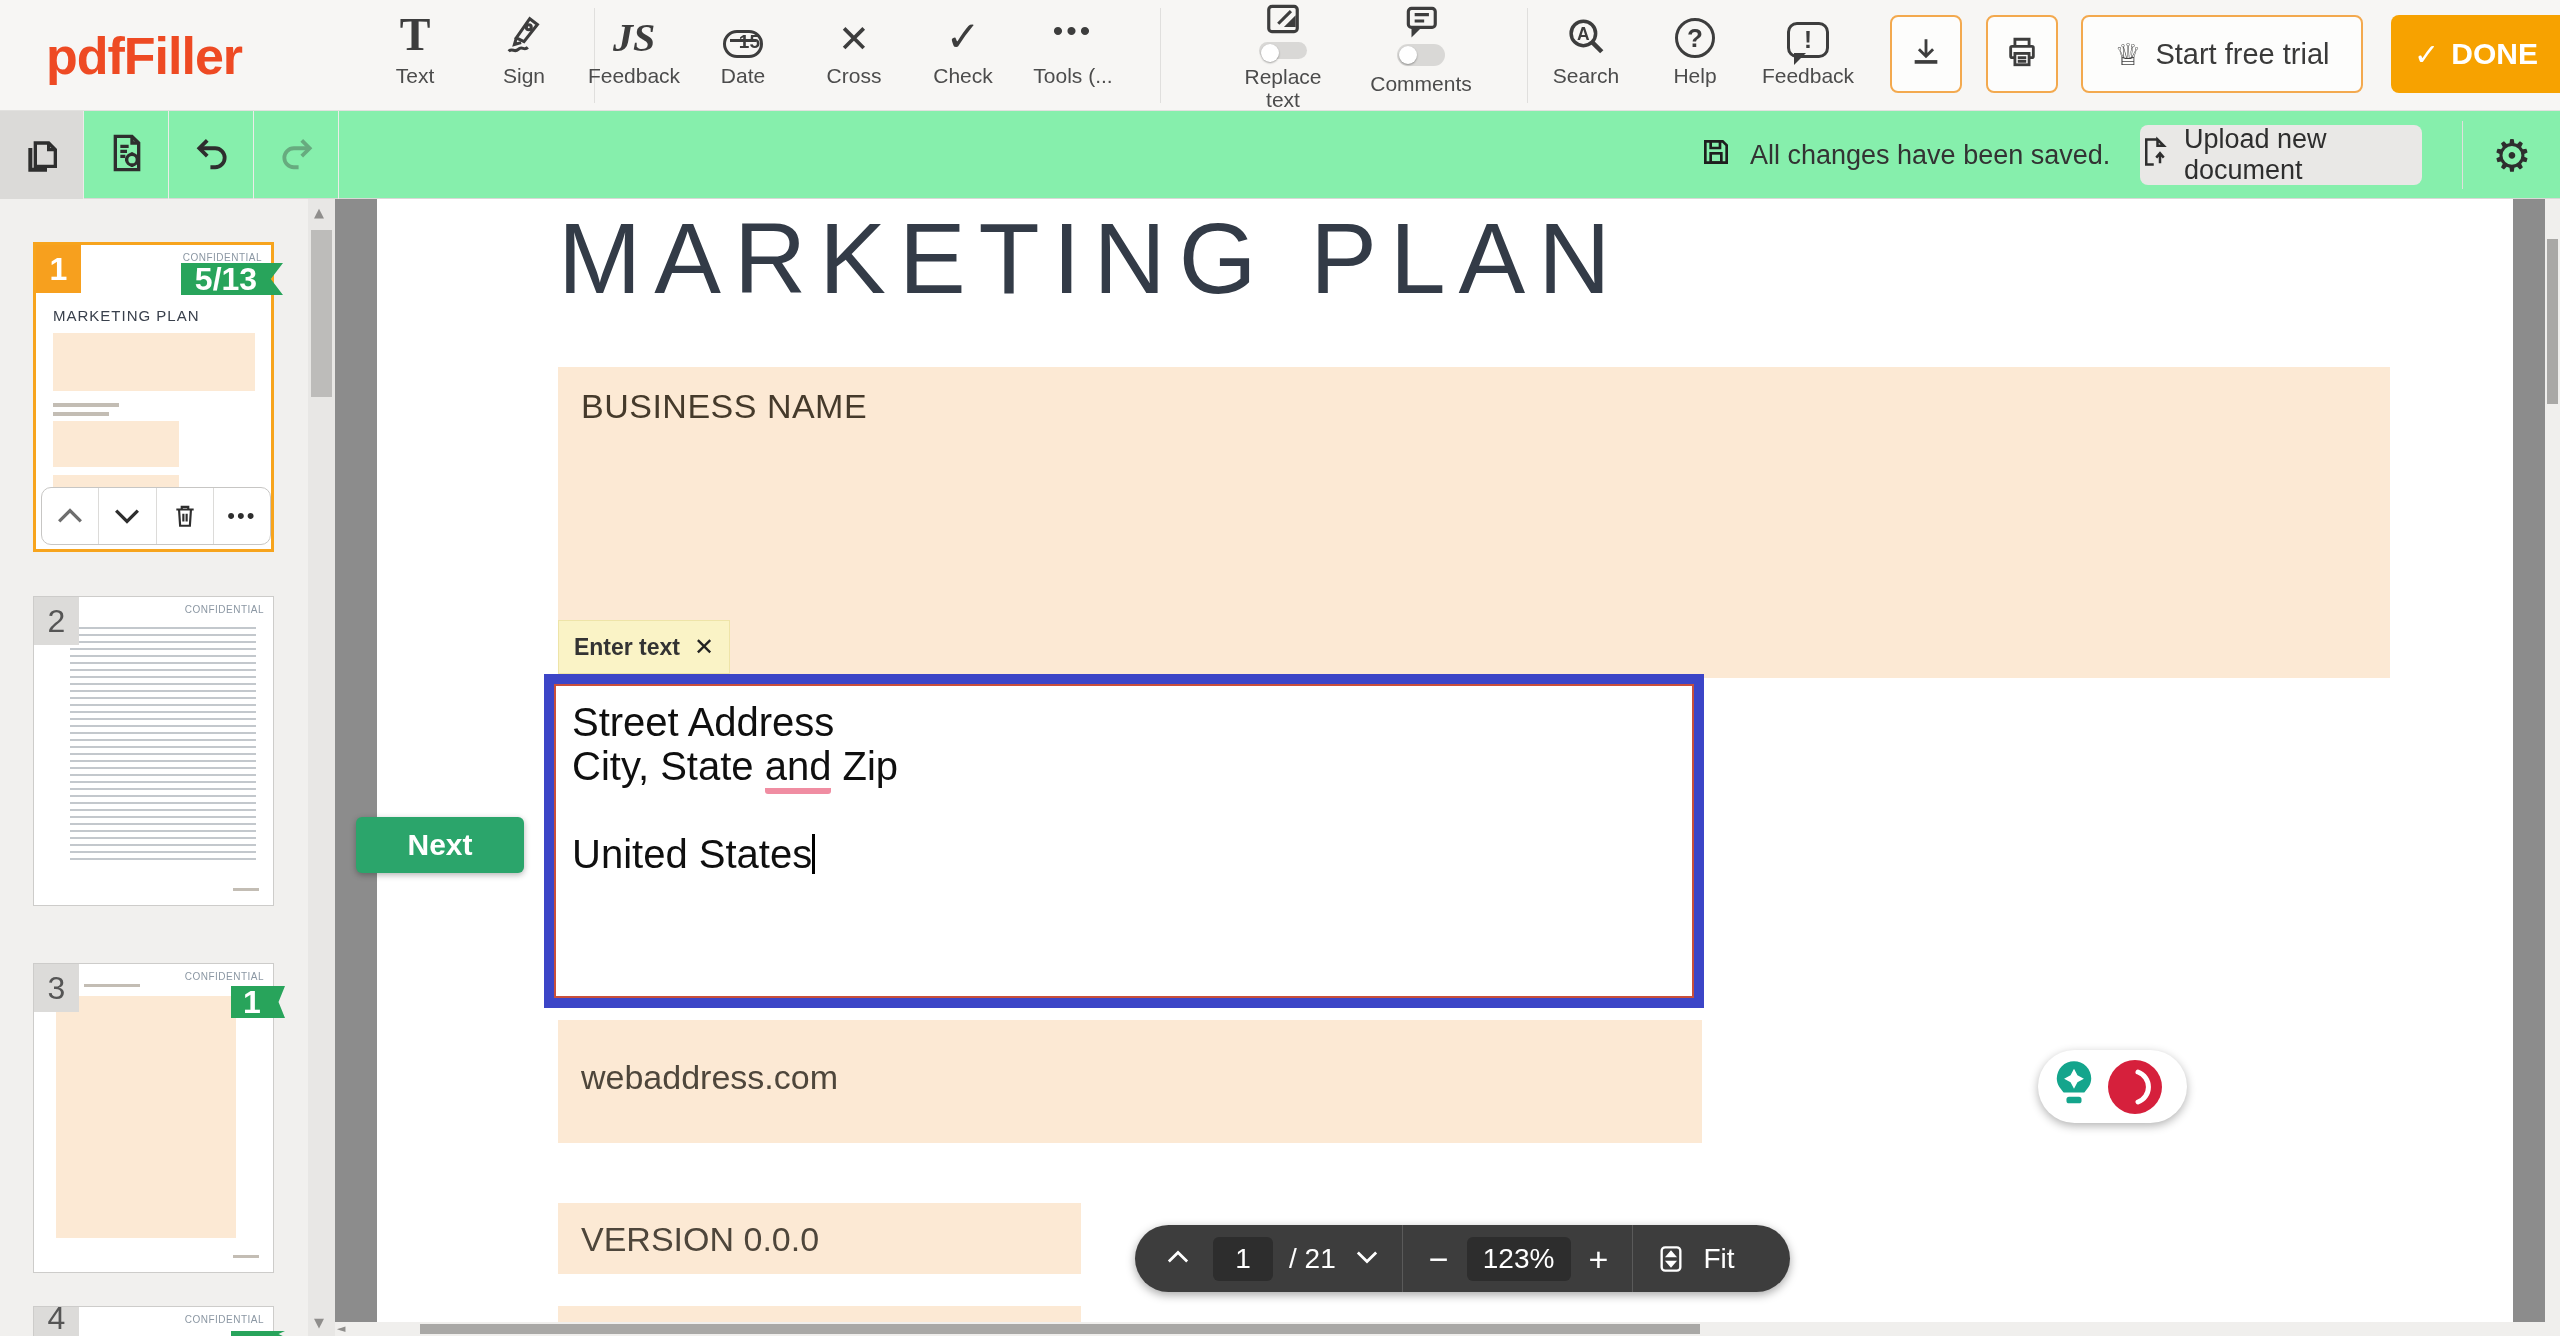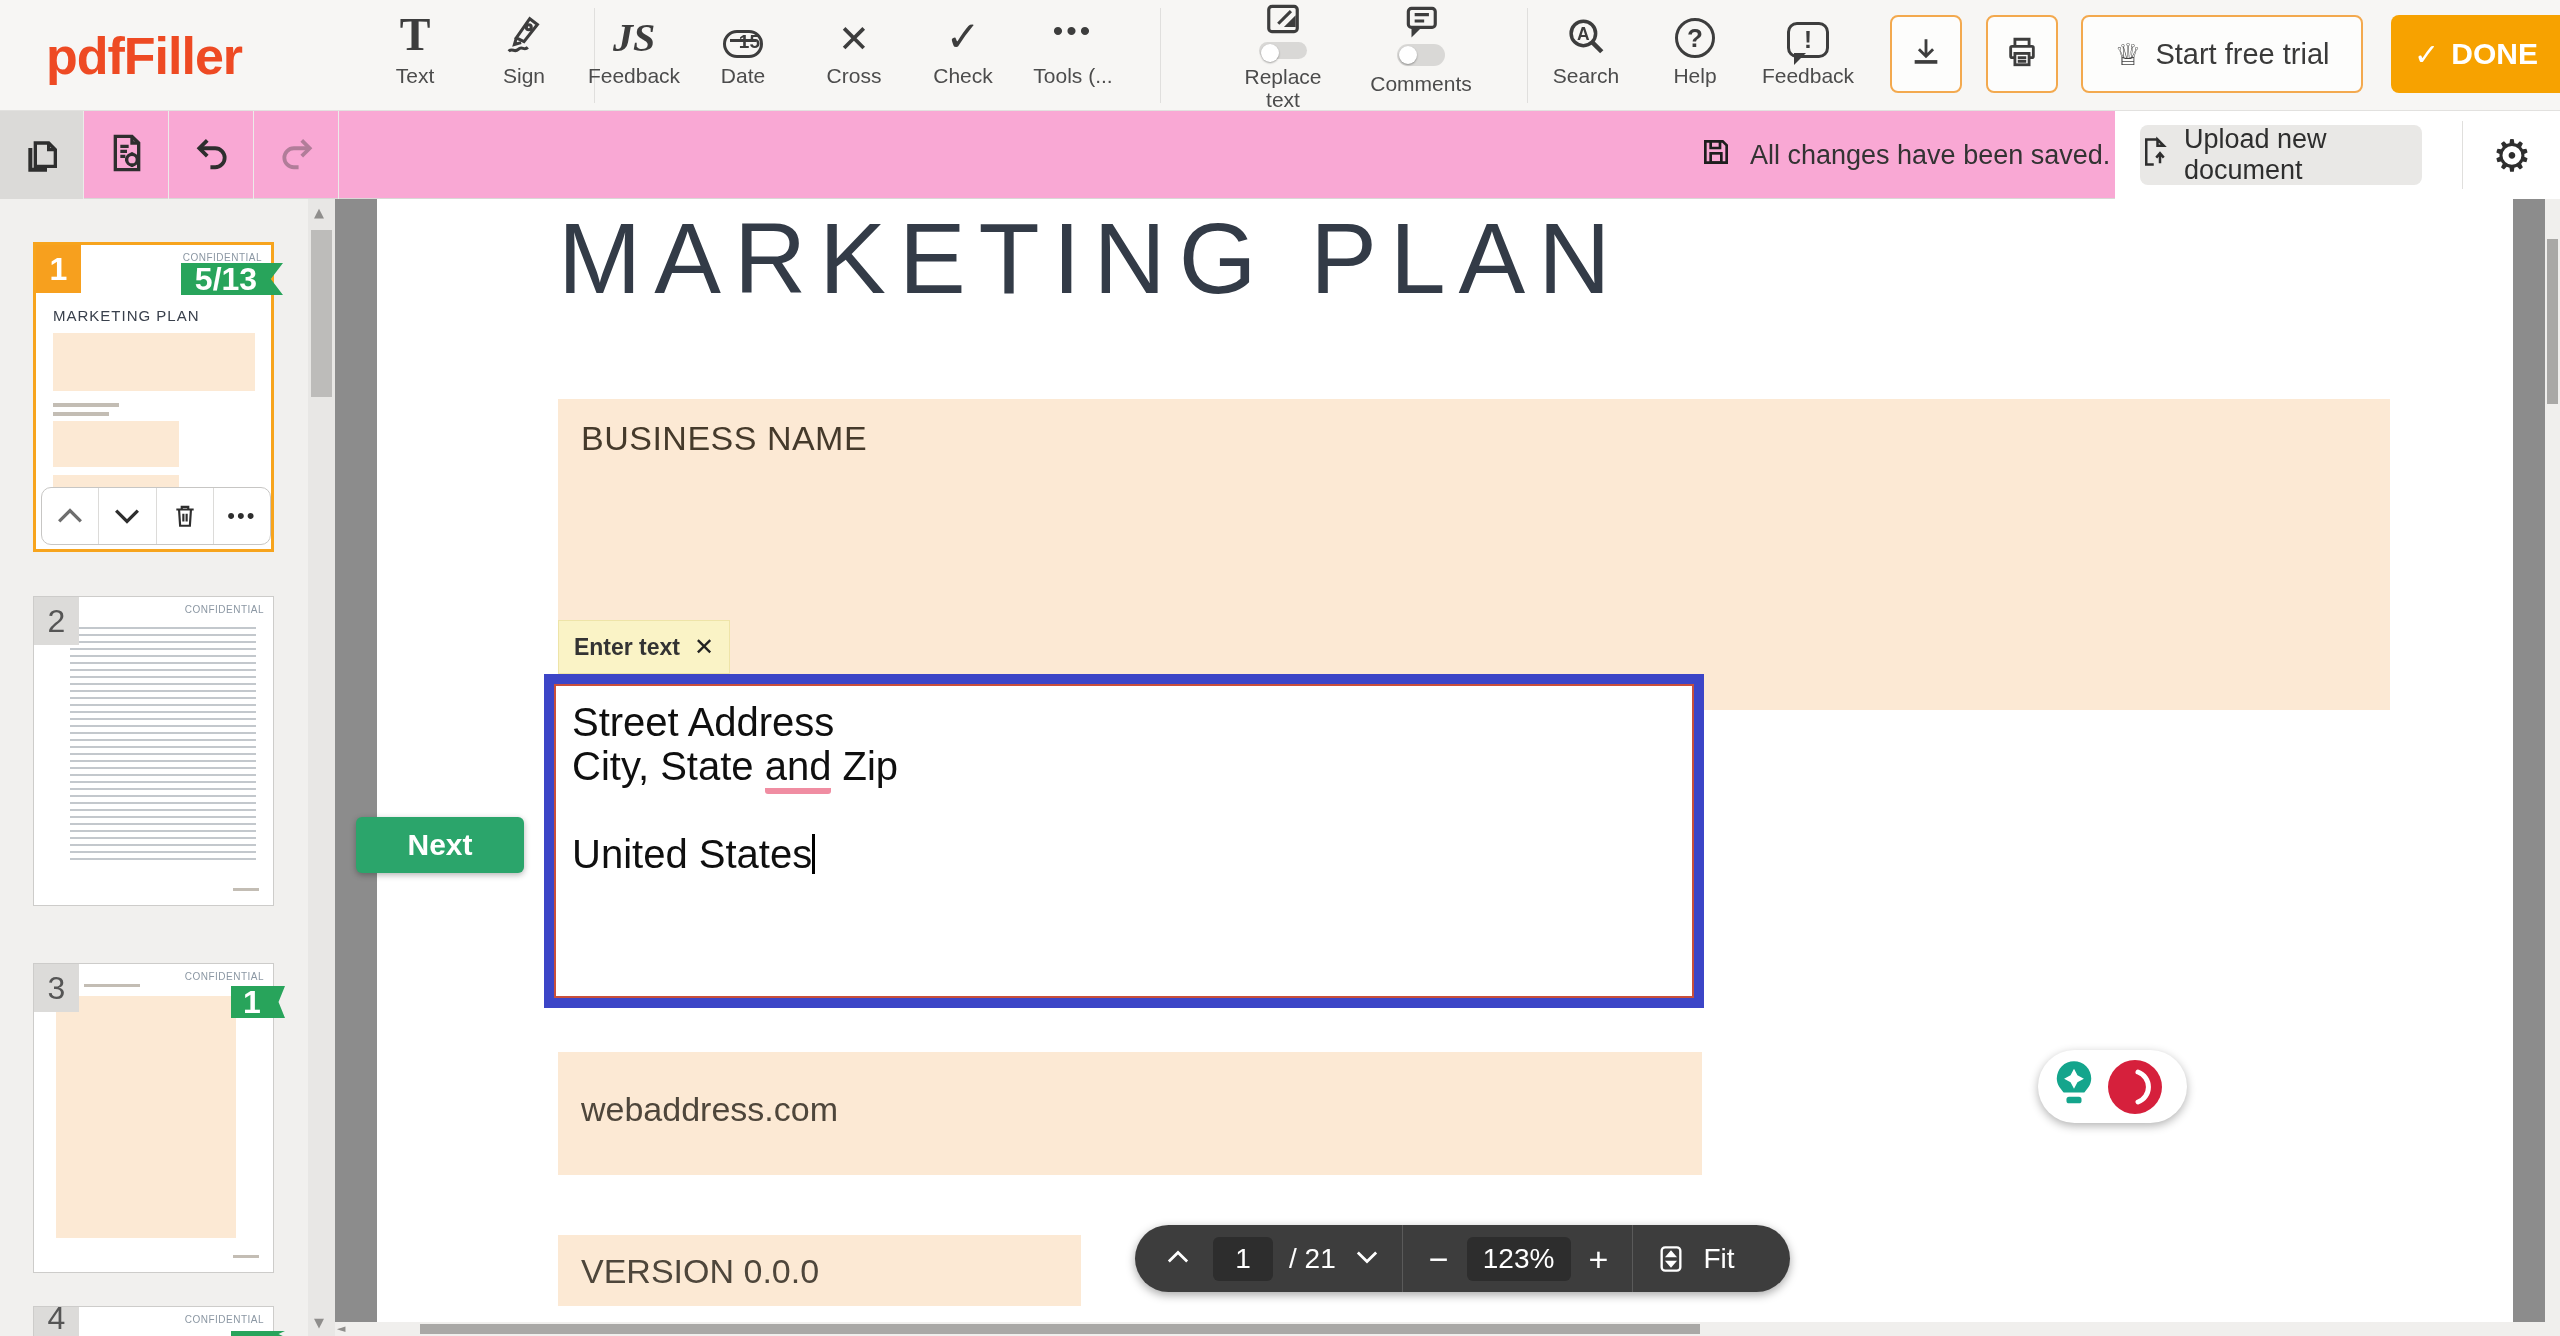--- a/index.html
+++ b/index.html
@@ -37,21 +37,21 @@
             display:flex; align-items:center; justify-content:center; font-size:24px; font-weight:bold; }
   .fb-bub:after { content:""; position:absolute; left:4px; bottom:-10px; border:6px solid transparent;
                   border-top-color:#3d3d3d; border-left-color:#3d3d3d; }
   .act-btn { position:absolute; top:15px; height:78px; border:2px solid #f3a94e; border-radius:8px;
              background:#fdfdfc; display:flex; align-items:center; justify-content:center; cursor:pointer; }
   .done-btn { position:absolute; top:15px; left:2391px; width:170px; height:78px; background:var(--accent);
               border-radius:8px 0 0 8px; color:#fff; font-size:30px; font-weight:bold;
               display:flex; align-items:center; justify-content:center; gap:12px; cursor:pointer; }
 
   
-  .bar2 { position:absolute; left:0; top:111px; width:2115px; height:88px; background:#f9a8d4;
+  .bar2 { position:absolute; left:0; top:111px; width:2560px; height:88px; background:#86efac;
           border-bottom:1px solid #d9d8d6; z-index:29; }
   .bar2-btn { position:absolute; top:0; width:84px; height:88px; display:flex; align-items:center;
               justify-content:center; border-right:1px solid #eceBe9; cursor:pointer; }
   .bar2-btn.active { background:#dbdad8; }
   .saved { position:absolute; top:0; height:88px; left:1700px; display:flex; align-items:center; gap:18px;
            font-size:27px; color:#333; }
   .upload-btn { position:absolute; left:2140px; top:14px; width:282px; height:60px; background:#e9e8e6;
                 border-radius:8px; display:flex; align-items:center; justify-content:center; gap:14px;
                 font-size:27px; color:#2e2e2e; cursor:pointer; }
 
@@ -77,21 +77,21 @@
               background:repeating-linear-gradient(to bottom,#b4bac0 0 2px,transparent 2px 7px); opacity:.8; }
   .sb-scroll { position:absolute; right:0; top:0; width:27px; height:1137px; background:#e8e7e5; }
   .sb-thumb { position:absolute; left:3px; top:31px; width:21px; height:167px; background:#bdbcba; }
   .sb-arr { position:absolute; left:6px; font-size:13px; color:#8f8e8c; }
 
   
   .canvas { position:absolute; left:335px; top:199px; width:2225px; height:1137px; background:#8c8c8c; overflow:hidden; }
   .page { position:absolute; left:42px; top:0; width:2136px; height:1123px; background:#fff; }
   .doc-title { position:absolute; left:181px; top:2px; font-size:100px; font-weight:300; color:#333b47;
                letter-spacing:13px; }
-  .peach-blk { position:absolute; background:var(--peach);margin-top:32px; }
+  .peach-blk { position:absolute; background:var(--peach); }
   .blk-label { position:absolute; left:23px; top:20px; font-size:34px; color:#453a2b; letter-spacing:.5px; }
   .tooltip { position:absolute; left:181px; top:421px; width:172px; height:54px; background:#faf3c6;
              border:1px solid #eee4a8; display:flex; align-items:center; justify-content:center; gap:14px; z-index:6; }
   .tooltip .t { font-size:23px; font-weight:bold; color:#333; }
   .tooltip .x { font-size:24px; color:#222; cursor:pointer; }
   .bluebox { position:absolute; left:167px; top:475px; width:1160px; height:334px;
              border:10px solid var(--selection); background:#fff; z-index:5; }
   .bluebox-inner { position:absolute; inset:0; border:2px solid #c94f3b; padding:14px 0 0 16px;
                    font-size:40px; line-height:44px; color:#0f0f0f; }
   .marked { border-bottom:6px solid #f08da2; border-radius:3px; }

